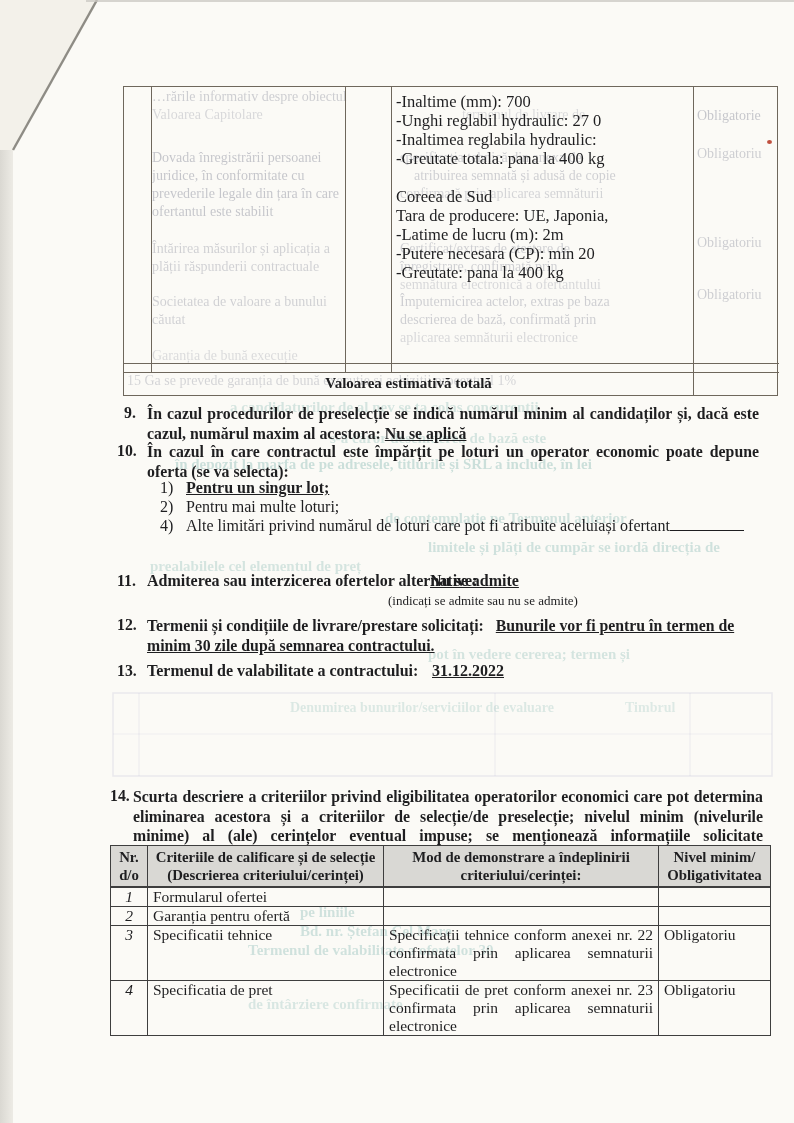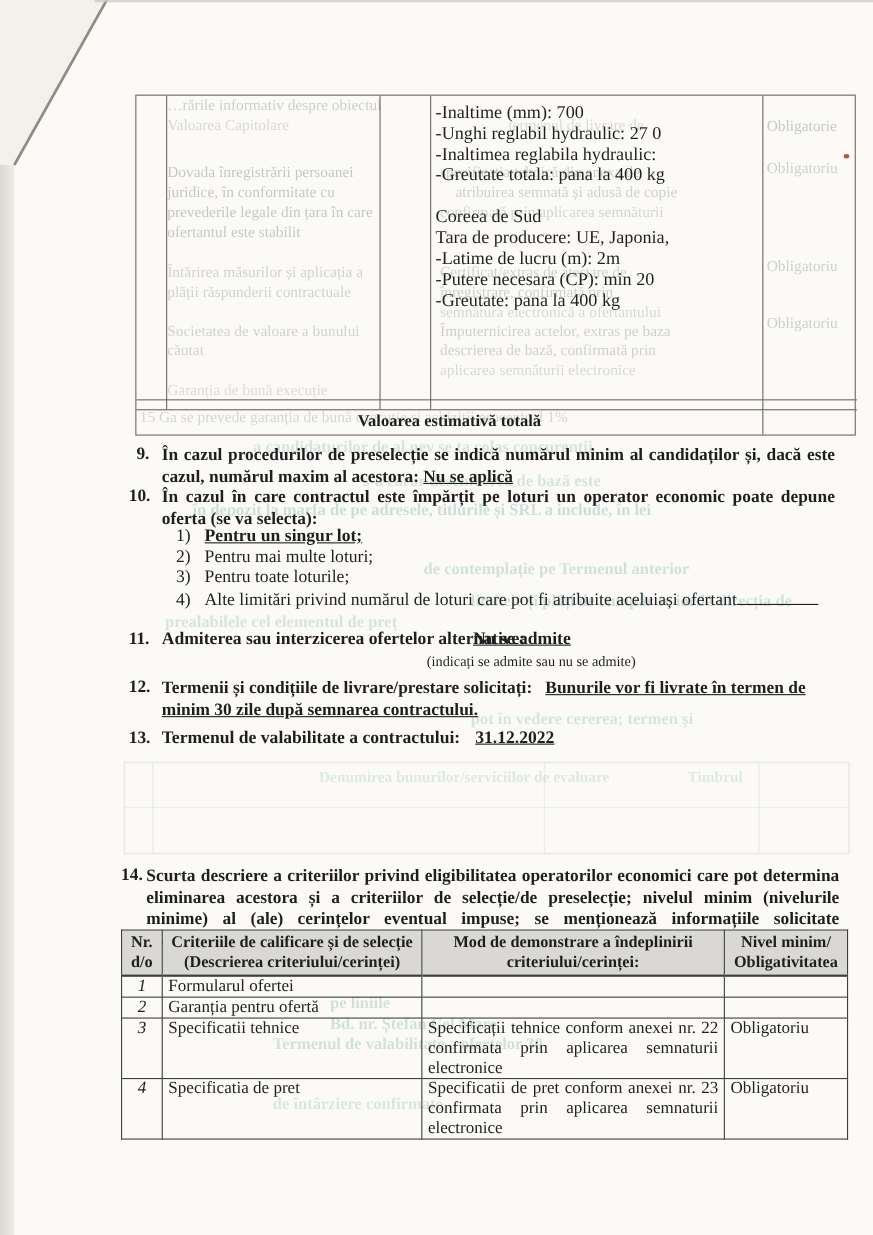--- a/index.html
+++ b/index.html
@@ -139,31 +139,30 @@
   </div>
 
   <span class="abs num" style="left:124px;top:404px">9.</span>
   <div class="abs itx" style="left:147px;top:404px;width:612px"><span class="b">În cazul procedurilor de preselecție se indică numărul minim al candidaților și, dacă este cazul, numărul maxim al acestora: </span><span class="b u">Nu se aplică</span></div>
 
   <span class="abs num" style="left:117px;top:442px">10.</span>
   <div class="abs itx" style="left:147px;top:442px;width:612px"><span class="b">În cazul în care contractul este împărțit pe loturi un operator economic poate depune oferta (se va selecta):</span></div>
   <div class="abs" id="item10-options" style="left:160px;top:479px;width:605px">
       <div class="opt"><span class="mk">1)</span><span class="b u">Pentru un singur lot;</span></div>
       <div class="opt"><span class="mk">2)</span><span>Pentru mai multe loturi;</span></div>
-      <div class="opt"><span class="mk">3)</span><span>Pentru toate loturile;</span></div>
       <div class="opt"><span class="mk">4)</span><span>Alte limitări privind numărul de loturi care pot fi atribuite aceluiași ofertant</span><span class="trail"></span></div>
     </div>
 
   <span class="abs num" style="left:117px;top:572px">11.</span>
   <span class="abs lbl" style="left:147px;top:572px">Admiterea sau interzicerea ofertelor alternative:</span>
   <span class="abs lbl u" style="left:430px;top:572px">Nu se admite</span>
   <span class="abs" id="i11-note" style="left:388px;top:593px">(indicați se admite sau nu se admite)</span>
 
   <span class="abs num" style="left:117px;top:616px">12.</span>
-  <div class="abs itx" style="left:147px;top:616px;width:615px;text-align:left"><span class="b">Termenii și condițiile de livrare/prestare solicitați: </span><span class="b u" style="margin-left:8px">Bunurile vor fi livrate în termen de</span><br><span class="b u">minim 30 zile după semnarea contractului.</span></div>
+  <div class="abs itx" style="left:147px;top:616px;width:615px;text-align:left"><span class="b">Termenii și condițiile de livrare/prestare solicitați: </span><span class="b u" style="margin-left:8px">Bunurile vor fi pentru în termen de</span><br><span class="b u">minim 30 zile după semnarea contractului.</span></div>
 
   <span class="abs num" style="left:117px;top:662px">13.</span>
   <span class="abs lbl" style="left:147px;top:662px">Termenul de valabilitate a contractului:</span>
   <span class="abs lbl u" style="left:432px;top:662px">31.12.2022</span>
 
   <span class="abs num" style="left:110px;top:787px">14.</span>
   <div class="abs itx" style="left:133px;top:787px;width:630px"><span class="b">Scurta descriere a criteriilor privind eligibilitatea operatorilor economici care pot determina eliminarea acestora și a criteriilor de selecție/de preselecție; nivelul minim (nivelurile minime) al (ale) cerințelor eventual impuse; se menționează informațiile solicitate (documentație):</span></div>
 
   <div class="abs" id="crit-table">
     <table>

